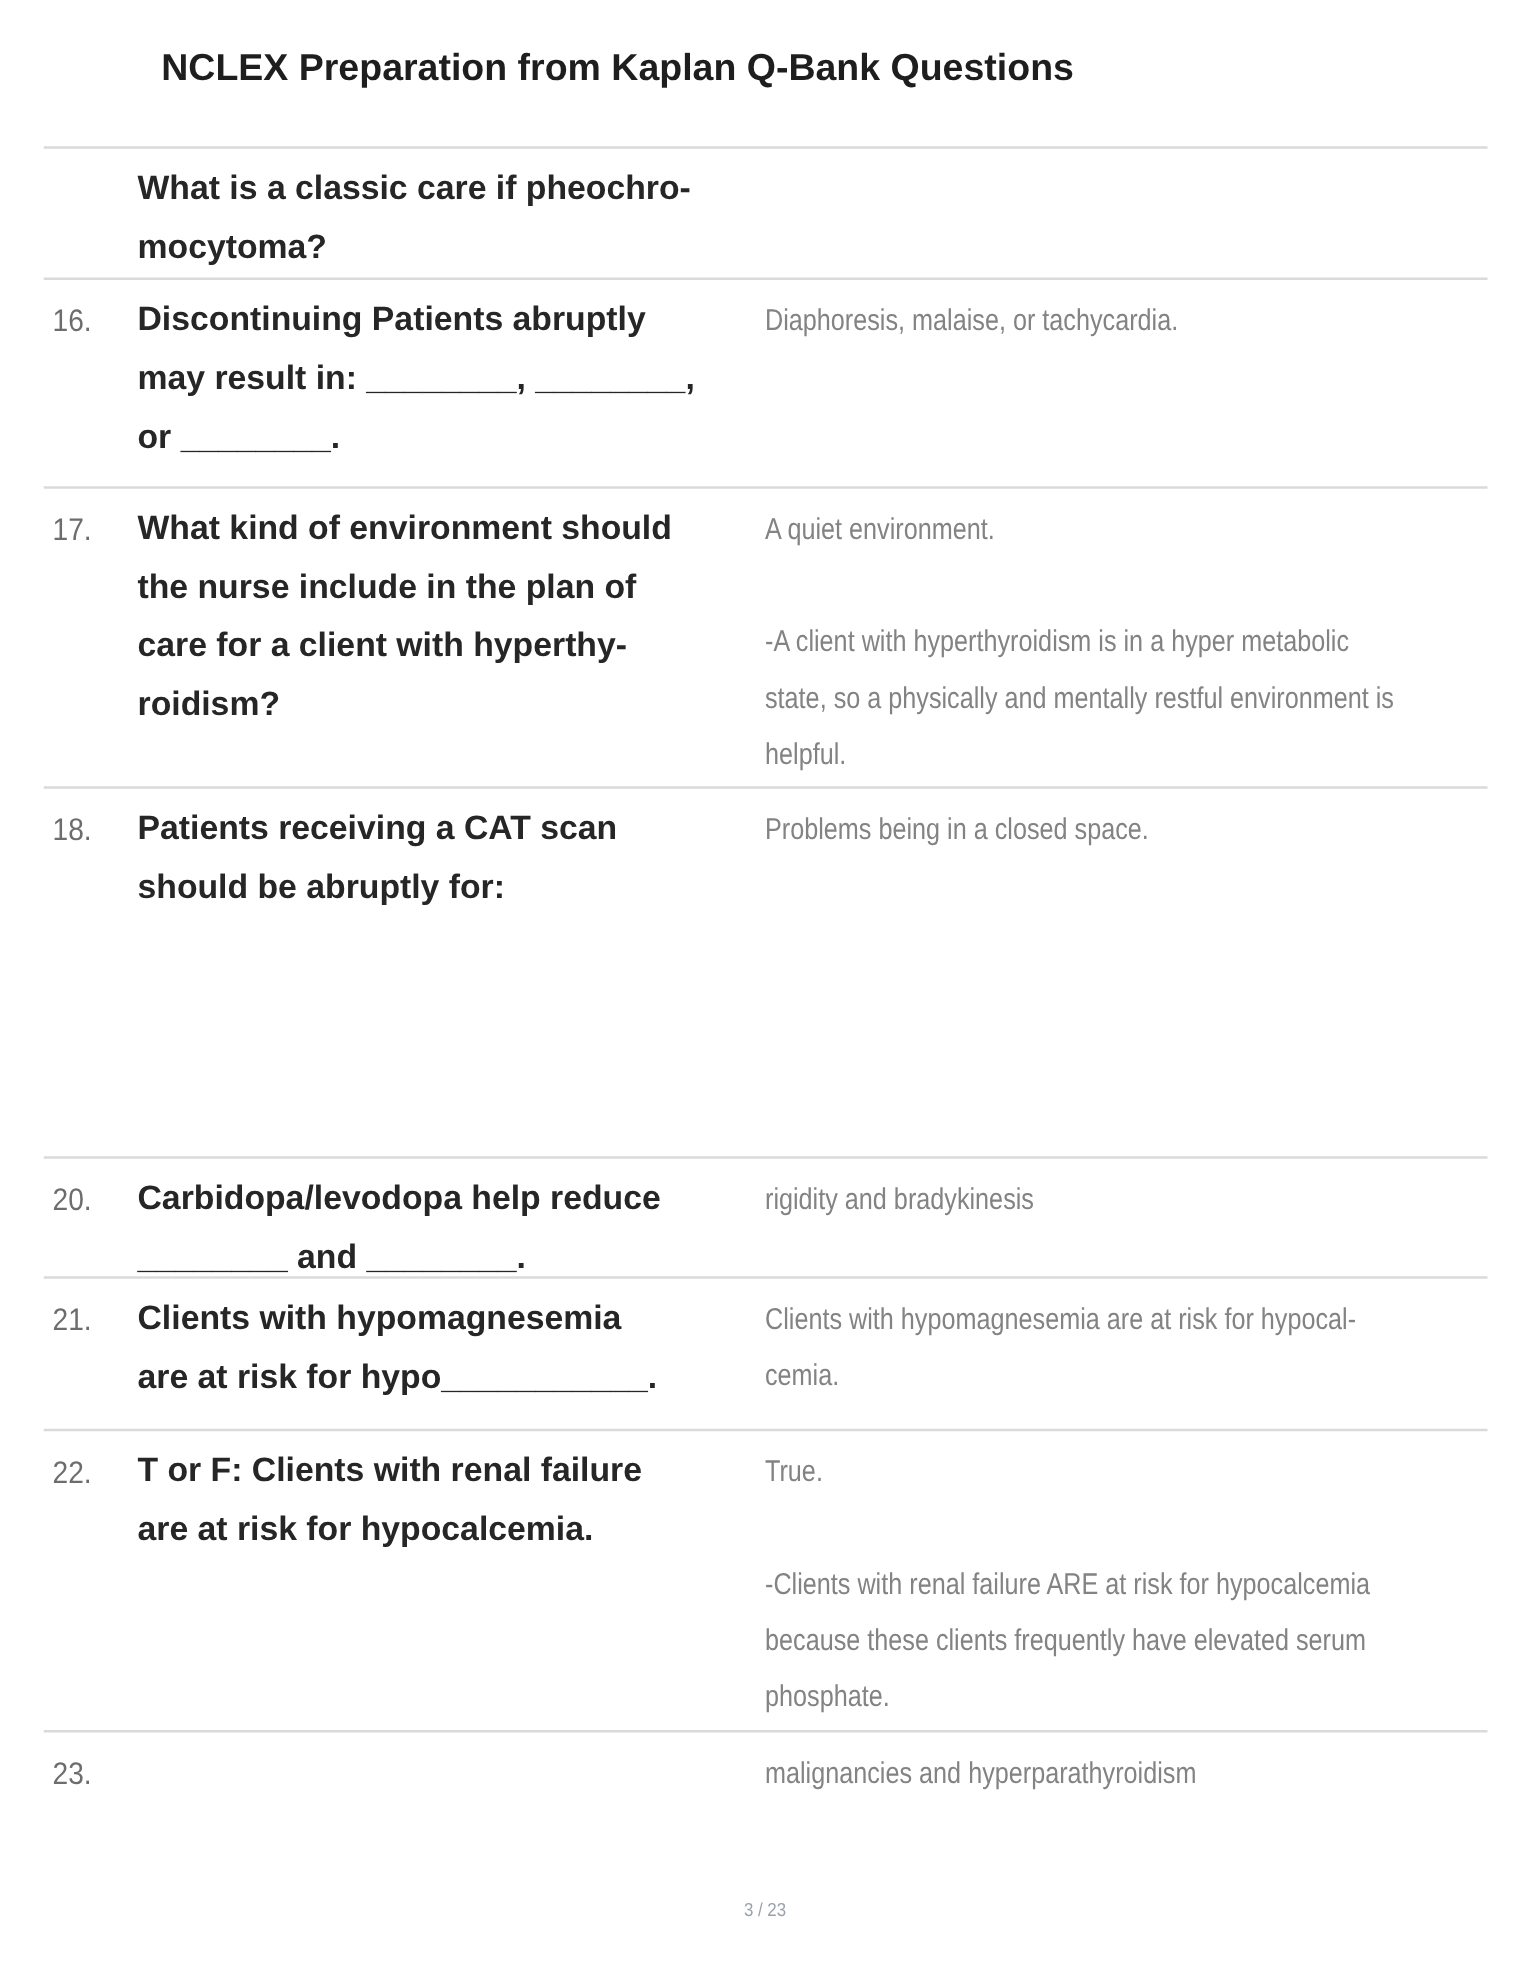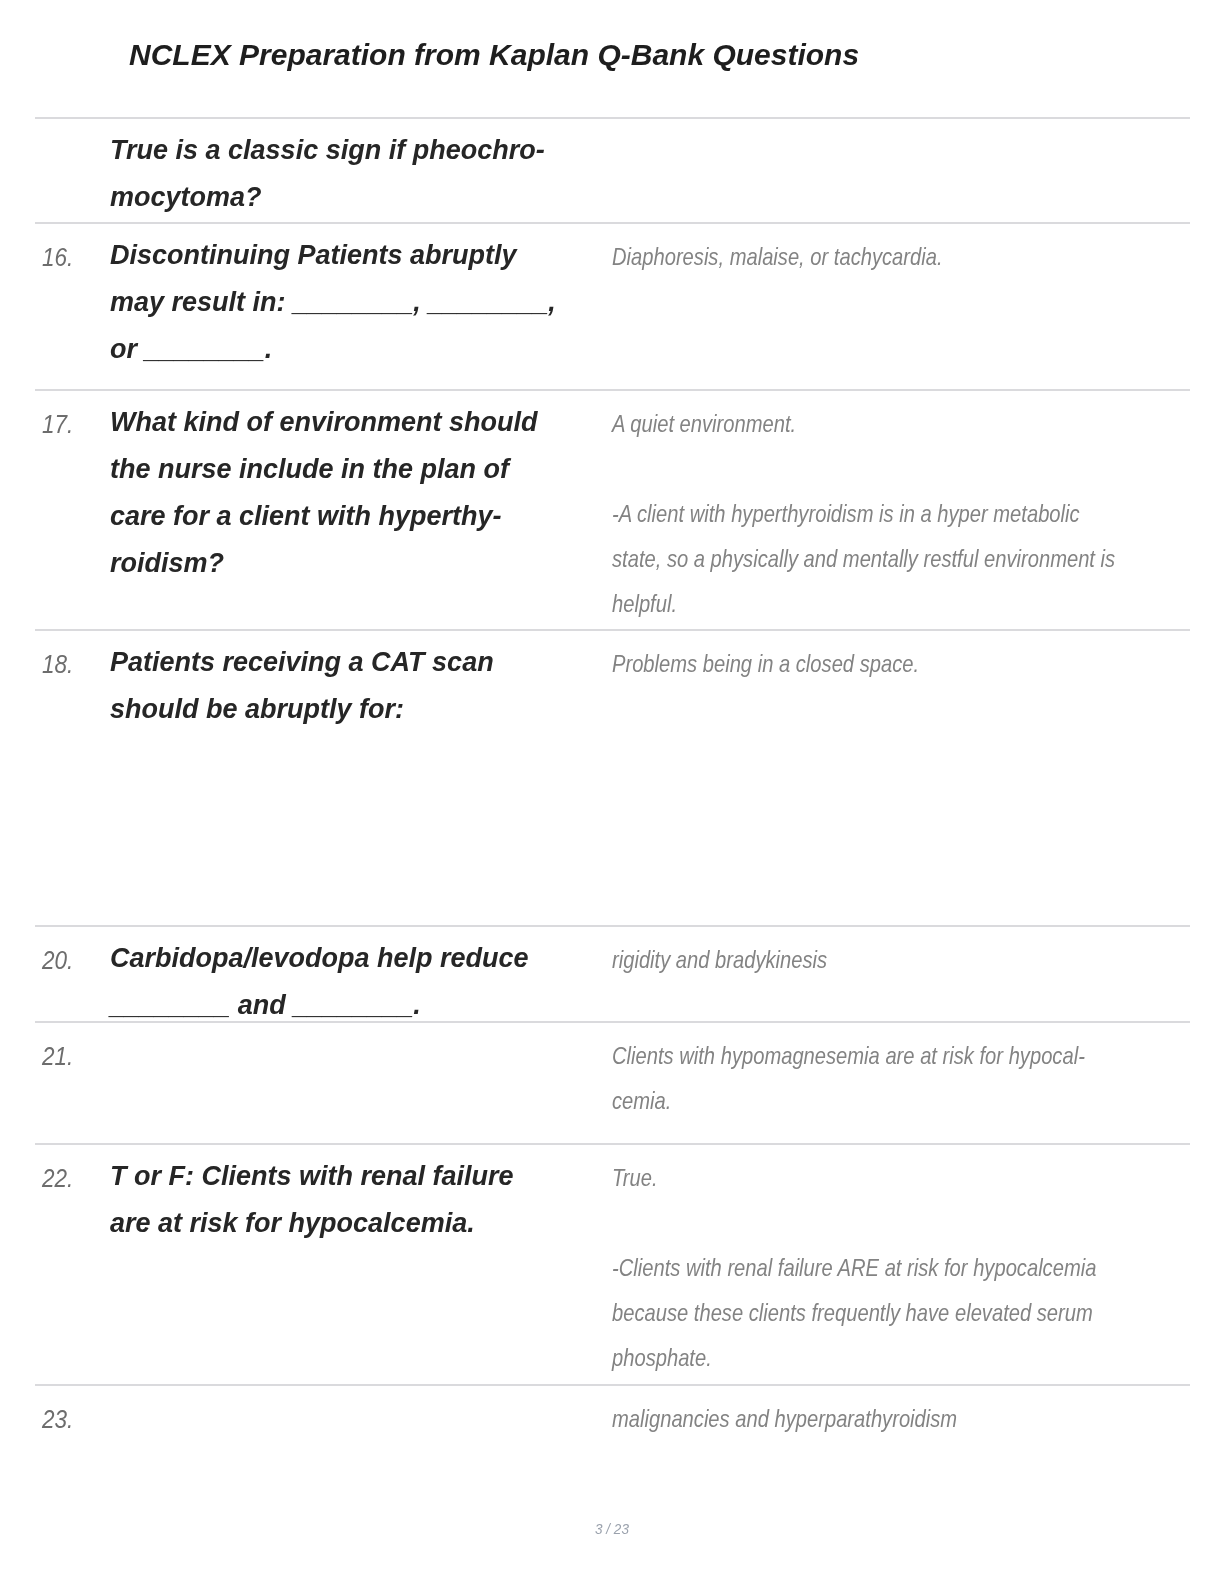--- a/index.html
+++ b/index.html
@@ -8,21 +8,21 @@
     width: 1224px;
     height: 1584px;
     background: #ffffff;
     overflow: hidden;
     font-family: "Liberation Sans", "DejaVu Sans", sans-serif;
     position: relative;
   }
   .page {
     position: absolute;
     left: 0; top: 0;
-    width: 1181px; height: 1584px; font-style: italic;
+    width: 1181px; height: 1584px;
   }
   .title {
     position: absolute;
     left: 129px;
     top: 38px;
     font-size: 30px;
     font-weight: 600;
     color: #1e1e1e;
     letter-spacing: 0px;
     white-space: pre;
@@ -93,21 +93,21 @@
 </style>
 </head>
 <body>
 
 <div class="page">
 
   <div class="title">NCLEX Preparation from Kaplan Q-Bank Questions</div>
 
   <div class="qa-row row-0">
     <div class="num"></div>
-    <div class="question">True is a classic sign if pheochro-
+    <div class="question">What is a classic care if pheochro-
 mocytoma?</div>
     <div class="answer"></div>
   </div>
 
   <div class="qa-row row-1">
     <div class="num">16.</div>
     <div class="question">Discontinuing Patients abruptly
 may result in: ________, ________,
 or ________.</div>
     <div class="answer">Diaphoresis, malaise, or tachycardia.</div>
@@ -136,20 +136,22 @@
 
   <div class="qa-row row-5">
     <div class="num">20.</div>
     <div class="question">Carbidopa/levodopa help reduce
 ________ and ________.</div>
     <div class="answer">rigidity and bradykinesis</div>
   </div>
 
   <div class="qa-row row-6">
     <div class="num">21.</div>
+    <div class="question">Clients with hypomagnesemia
+are at risk for hypo___________.</div>
     <div class="answer">Clients with hypomagnesemia are at risk for hypocal-
 cemia.</div>
   </div>
 
   <div class="qa-row row-7">
     <div class="num">22.</div>
     <div class="question">T or F: Clients with renal failure
 are at risk for hypocalcemia.</div>
     <div class="answer">True.
 

